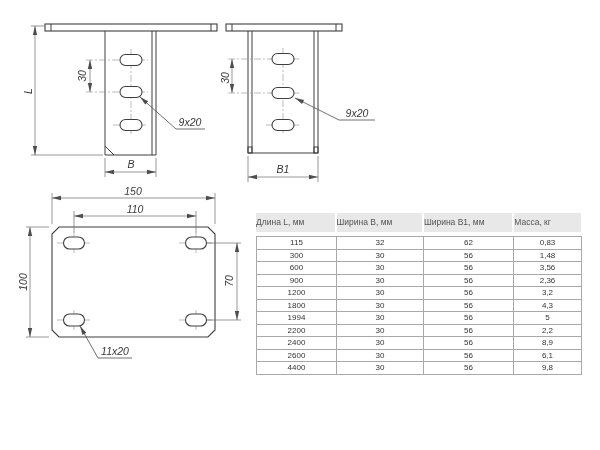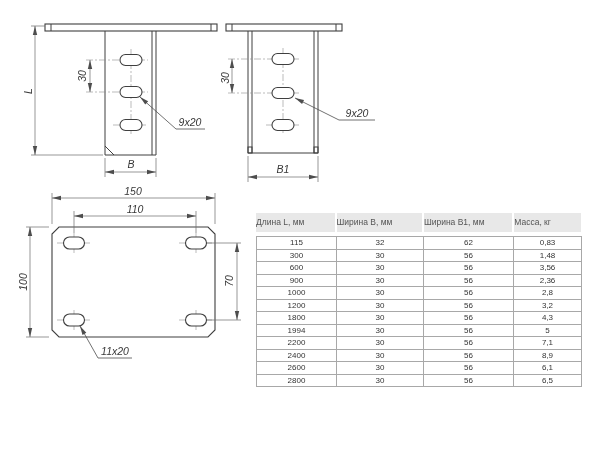--- a/index.html
+++ b/index.html
@@ -188,26 +188,20 @@
             <td>56</td>
             <td>3,56</td>
           </tr>
         <tr>
             <td>900</td>
             <td>30</td>
             <td>56</td>
             <td>2,36</td>
           </tr>
         <tr>
-            <td>1000</td>
-            <td>30</td>
-            <td>56</td>
-            <td>2,8</td>
-          </tr>
-        <tr>
             <td>1200</td>
             <td>30</td>
             <td>56</td>
             <td>3,2</td>
           </tr>
         <tr>
             <td>1800</td>
             <td>30</td>
             <td>56</td>
             <td>4,3</td>
@@ -215,37 +209,37 @@
         <tr>
             <td>1994</td>
             <td>30</td>
             <td>56</td>
             <td>5</td>
           </tr>
         <tr>
             <td>2200</td>
             <td>30</td>
             <td>56</td>
-            <td>7,1</td>
+            <td>2,2</td>
           </tr>
         <tr>
             <td>2400</td>
             <td>30</td>
             <td>56</td>
             <td>8,9</td>
           </tr>
         <tr>
             <td>2600</td>
             <td>30</td>
             <td>56</td>
             <td>6,1</td>
           </tr>
         <tr>
-            <td>2800</td>
-            <td>30</td>
-            <td>56</td>
-            <td>6,5</td>
+            <td>4400</td>
+            <td>30</td>
+            <td>56</td>
+            <td>9,8</td>
           </tr>
       </tbody>
     </table>
   </div>
 
 </div>
 
 </body></html>

